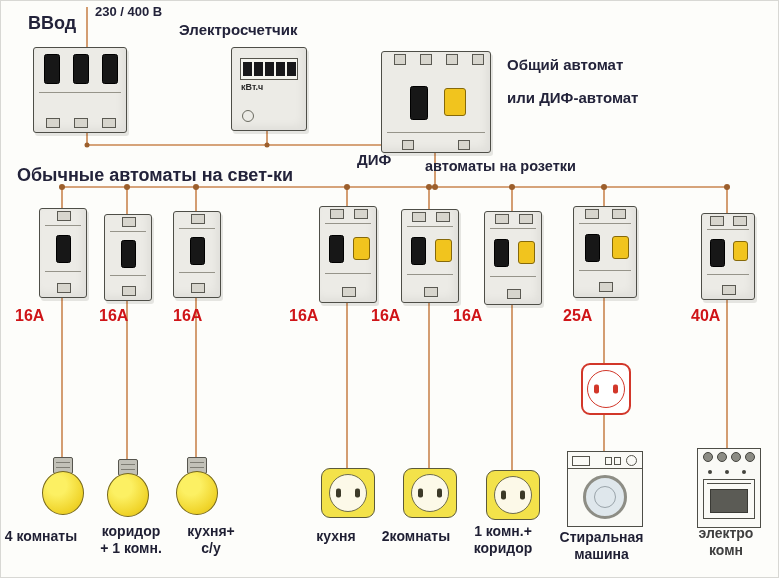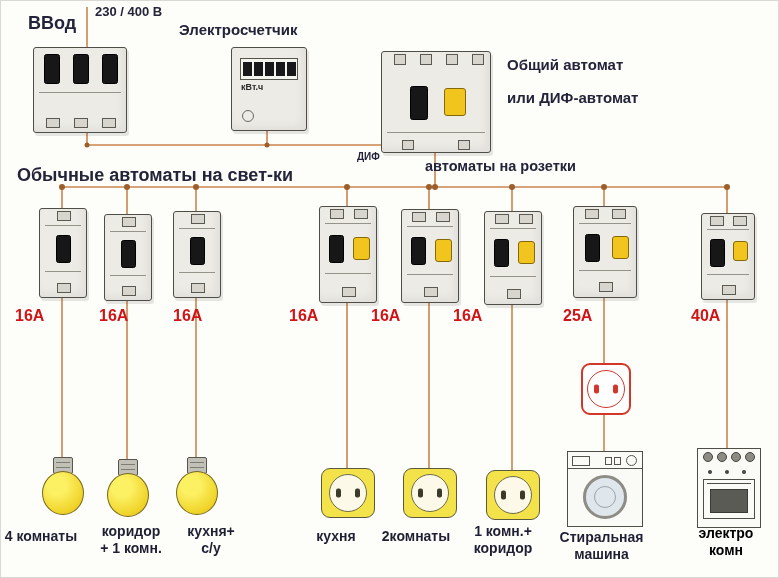--- a/index.html
+++ b/index.html
@@ -7,21 +7,21 @@
     position:relative; width:779px; height:578px;
     background:#fdfdfa; overflow:hidden;
     font-family:"Liberation Sans", sans-serif;
     border:1px solid #d8d8d4; box-sizing:border-box;
   }
   #wires{position:absolute;left:0;top:0;z-index:1;}
   .lbl{position:absolute;z-index:3;color:#23233a;font-weight:700;white-space:nowrap;}
   .lbl.small{font-size:13px;font-weight:700;}
   .amp{position:absolute;z-index:3;color:#cf1518;font-weight:700;font-size:16px;}
   .loadlbl{position:absolute;z-index:3;color:#1f1f33;font-weight:700;font-size:14px;text-align:center;line-height:17px;}
-  .loadlbl.red{color:#000000;}
+  .loadlbl.red{color:#404040;}
   .loadlbl span{display:block;}
 
   .device{position:absolute;z-index:2;background:#ecebe6;border:1.5px solid #4e4e47;border-radius:3px;
     box-shadow:2px 3px 0 rgba(60,60,50,.12), inset -4px -4px 8px rgba(0,0,0,.05);}
   .tgl{position:absolute;background:#171717;border:1px solid #000;border-radius:2.5px;}
   .ybtn{position:absolute;background:#f1c41e;border:1.2px solid #86690a;border-radius:3px;}
   .stub{position:absolute;background:#d7d5cd;border:1px solid #5a5952;}
   .dline{position:absolute;border-top:1px solid #96948a;left:5px;right:5px;}
 
   .meter-display{position:absolute;left:8px;top:10px;width:56px;height:20px;background:#f4f4ee;
@@ -106,21 +106,21 @@
     </g>
   </svg>
 
   <div class="lbl" style="left:8px;top:12px;font-size:18px;margin-left:19px;">ВВод</div>
   <div class="lbl small" style="left:94px;top:3px;">230 / 400 В</div>
   <div class="lbl" style="left:178px;top:20px;font-size:15px;">Электросчетчик</div>
   <div class="lbl" style="left:506px;top:55px;font-size:15px;">Общий автомат</div>
   <div class="lbl" style="left:506px;top:88px;font-size:15px;">или ДИФ-автомат</div>
 
   <div class="lbl" style="left:16px;top:164px;font-size:18px;">Обычные автоматы на свет-ки</div>
-  <div class="lbl" style="left:356px;top:150px;font-size:10px;">ДИФ</div>
+  <div class="lbl" style="left:356px;top:150px;font-size:15px;">ДИФ</div>
   <div class="lbl" style="left:424px;top:157px;font-size:14.5px;">автоматы на розетки</div>
 
   <div class="device" style="left:32px;top:46px;width:92px;height:84px;">
     <div class="tgl" style="left:10px;top:6px;width:14px;height:28px;"></div>
     <div class="tgl" style="left:39px;top:6px;width:14px;height:28px;"></div>
     <div class="tgl" style="left:68px;top:6px;width:14px;height:28px;"></div>
     <div class="dline" style="top:44px;"></div>
     <div class="stub" style="left:12px;top:70px;width:12px;height:8px;"></div>
     <div class="stub" style="left:40px;top:70px;width:12px;height:8px;"></div>
     <div class="stub" style="left:68px;top:70px;width:12px;height:8px;"></div>

